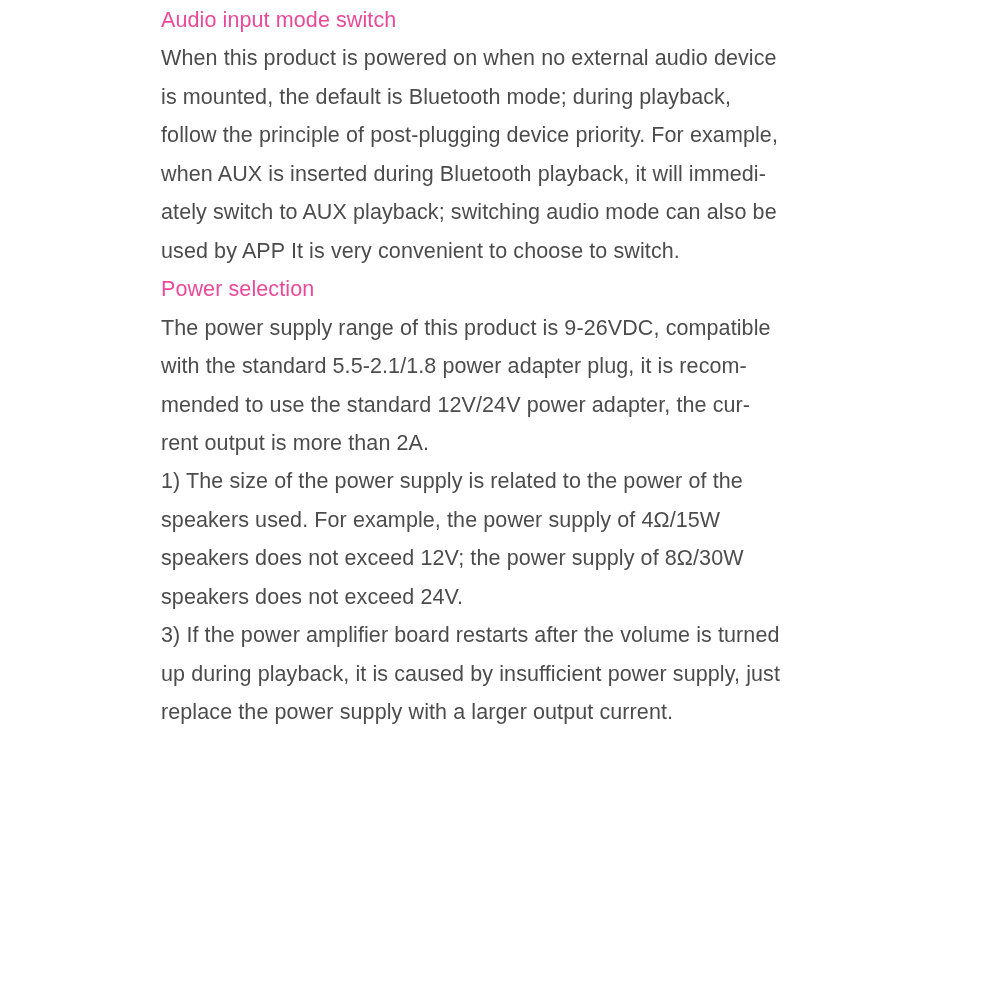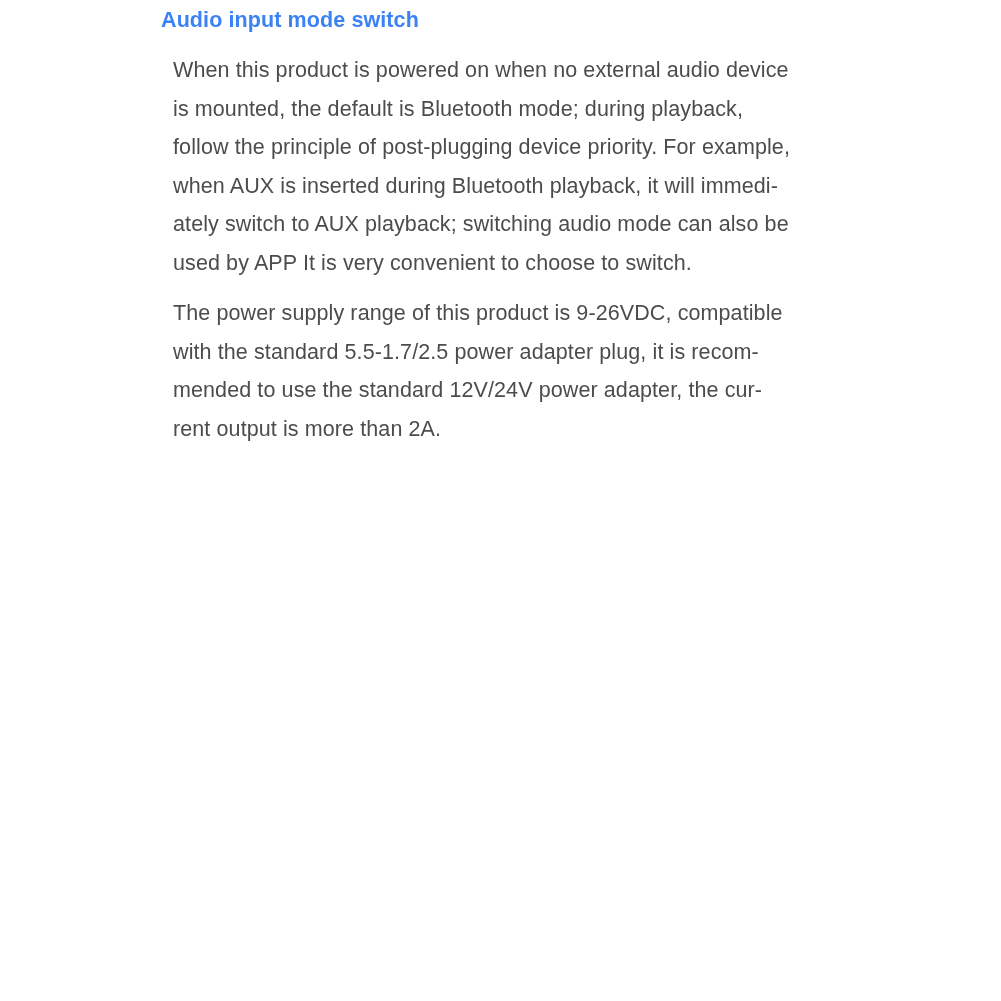--- a/index.html
+++ b/index.html
@@ -21,47 +21,55 @@
     font-size: 21.5px;
     line-height: 38.45px;
     color: #4c4c4c;
     font-weight: 400;
     letter-spacing: 0.1px;
   }
   .doc h2 {
     margin: 0;
     font-size: 21.5px;
     line-height: 38.45px;
-    font-weight: 700;
-    color: #3b82f6;
+    font-weight: 400;
+    color: #ec4899;
     white-space: pre-line;
   }
   .doc p {
-    margin: 12px;
+    margin: 0;
     white-space: pre-line;
   }
   .doc p.indent-first {
     text-indent: 50px;
   }
 </style>
 </head>
 <body>
 
 <div class="doc">
   <h2>Audio input mode switch</h2>
 
   <p>When this product is powered on when no external audio device
 is mounted, the default is Bluetooth mode; during playback,
 follow the principle of post-plugging device priority. For example,
 when AUX is inserted during Bluetooth playback, it will immedi-
 ately switch to AUX playback; switching audio mode can also be
 used by APP It is very convenient to choose to switch.</p>
 
 
+  <h2>Power selection</h2>
 
   <p>The power supply range of this product is 9-26VDC, compatible
-with the standard 5.5-1.7/2.5 power adapter plug, it is recom-
+with the standard 5.5-2.1/1.8 power adapter plug, it is recom-
 mended to use the standard 12V/24V power adapter, the cur-
 rent output is more than 2A.</p>
 
+  <p>1) The size of the power supply is related to the power of the
+speakers used. For example, the power supply of 4Ω/15W
+speakers does not exceed 12V; the power supply of 8Ω/30W
+speakers does not exceed 24V.</p>
 
 
+  <p>3) If the power amplifier board restarts after the volume is turned
+up during playback, it is caused by insufficient power supply, just
+replace the power supply with a larger output current.</p>
 </div>
 
 </body></html>

